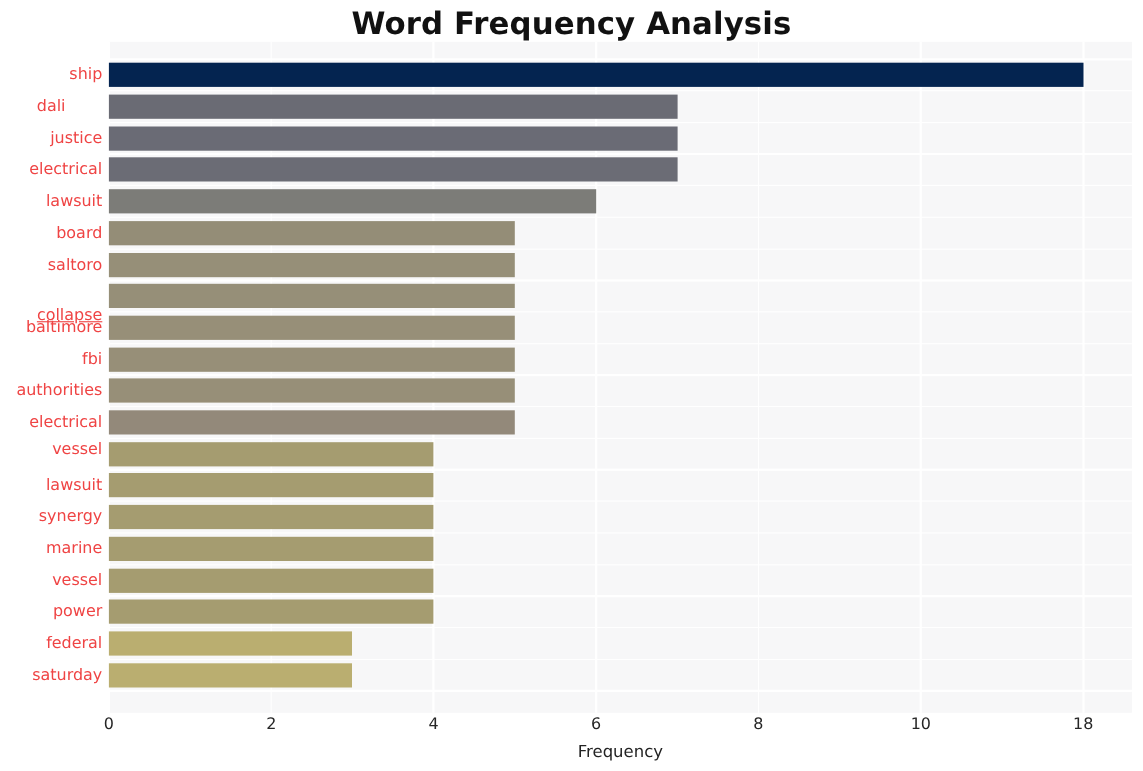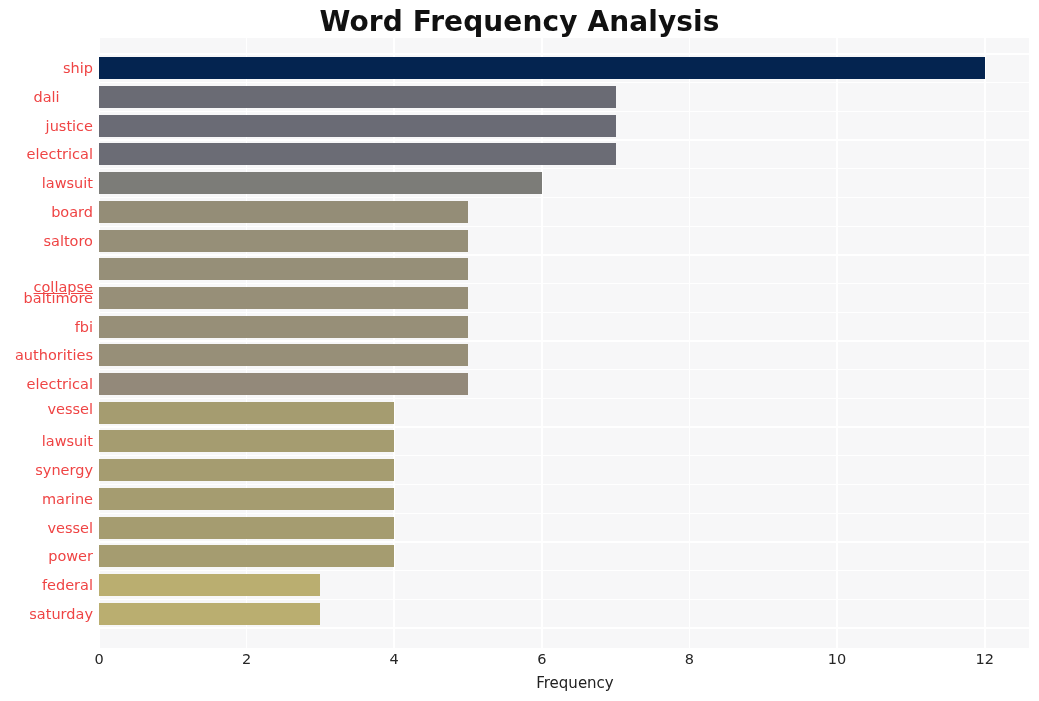--- a/index.html
+++ b/index.html
@@ -95,21 +95,21 @@
   .xtick {
     position: absolute;
     top: 0;
     transform: translateX(-50%);
     font-size: 14.5px;
     color: #262626;
     text-align: center;
   }
   #xaxis-label {
     position: absolute;
-    left: 110px;
+    left: 99px;
     top: 674px;
     width: 930px;
     text-align: center;
     font-size: 15px;
     color: #222222;
   }
 </style>
 </head>
 <body>
 
@@ -197,18 +197,18 @@
       <div class="ytick" style="top: 568.65px;">saturday</div>
     </div>
 
   <div id="xticks">
       <div class="xtick" style="left: 99px;">0</div>
       <div class="xtick" style="left: 246.619px;">2</div>
       <div class="xtick" style="left: 394.238px;">4</div>
       <div class="xtick" style="left: 541.857px;">6</div>
       <div class="xtick" style="left: 689.476px;">8</div>
       <div class="xtick" style="left: 837.095px;">10</div>
-      <div class="xtick" style="left: 984.714px;">12</div>
+      <div class="xtick" style="left: 984.714px;">18</div>
     </div>
 
   <div id="xaxis-label">Frequency</div>
 
 </div>
 
 </body></html>

